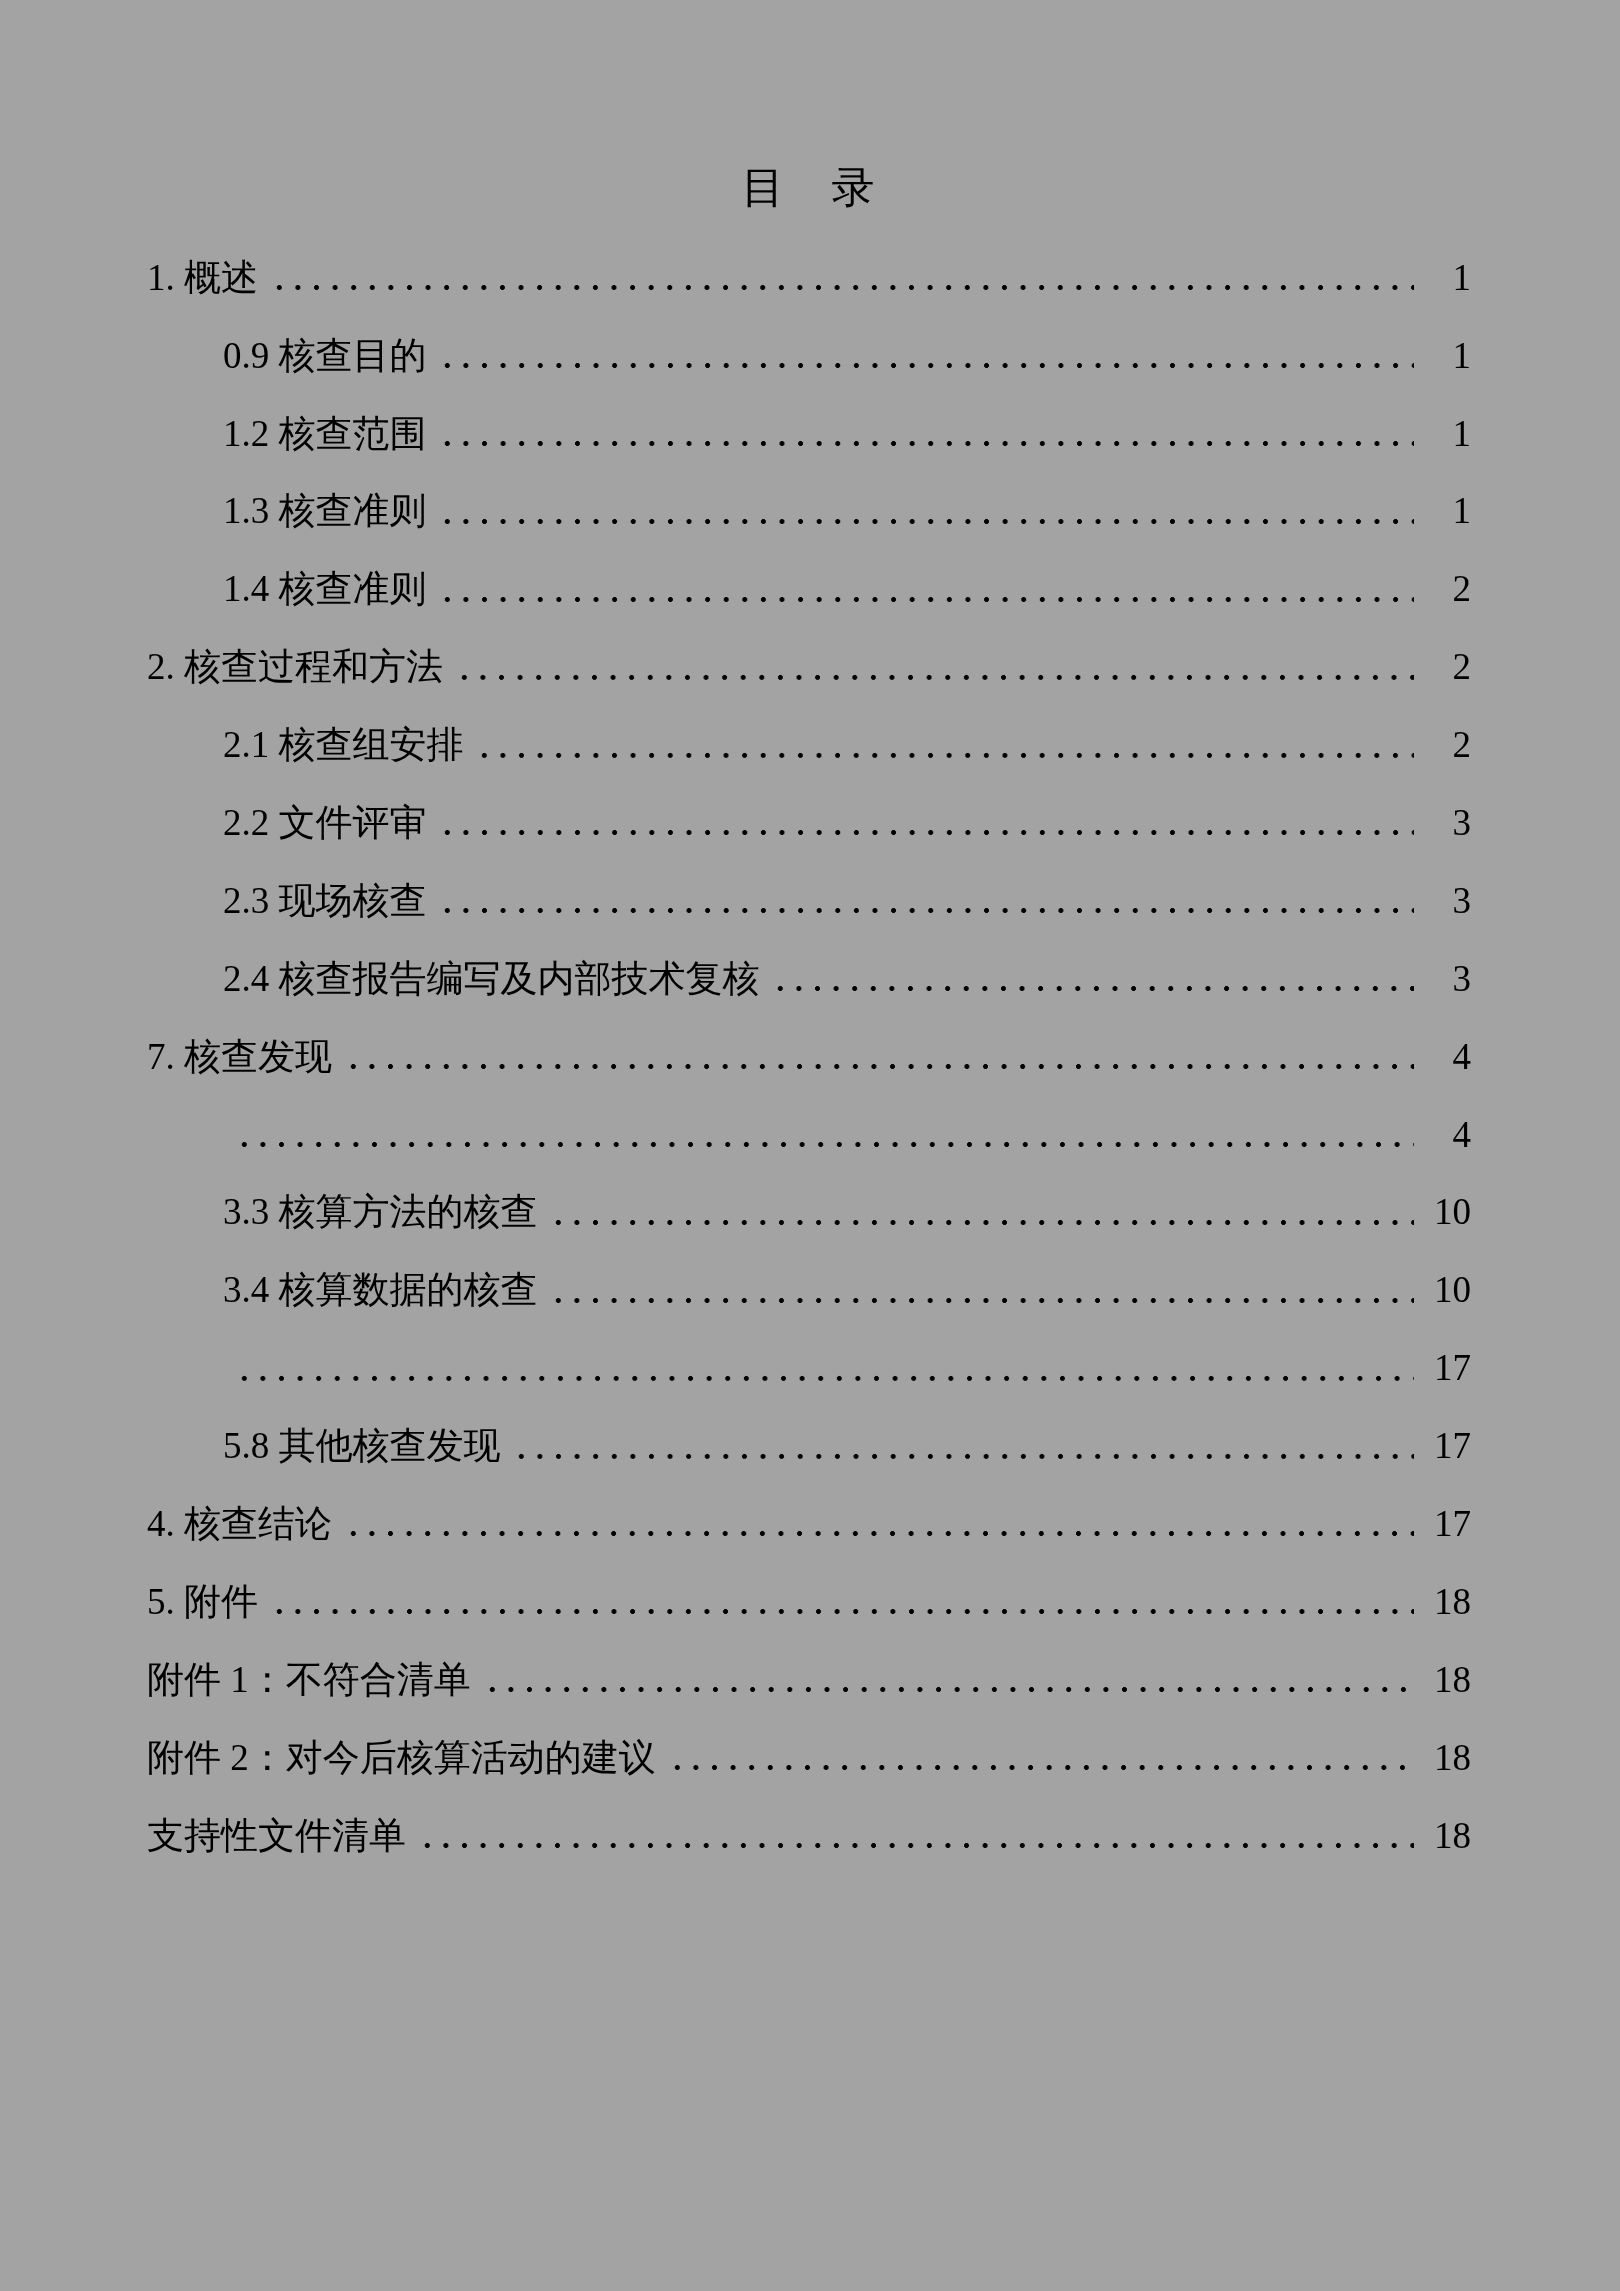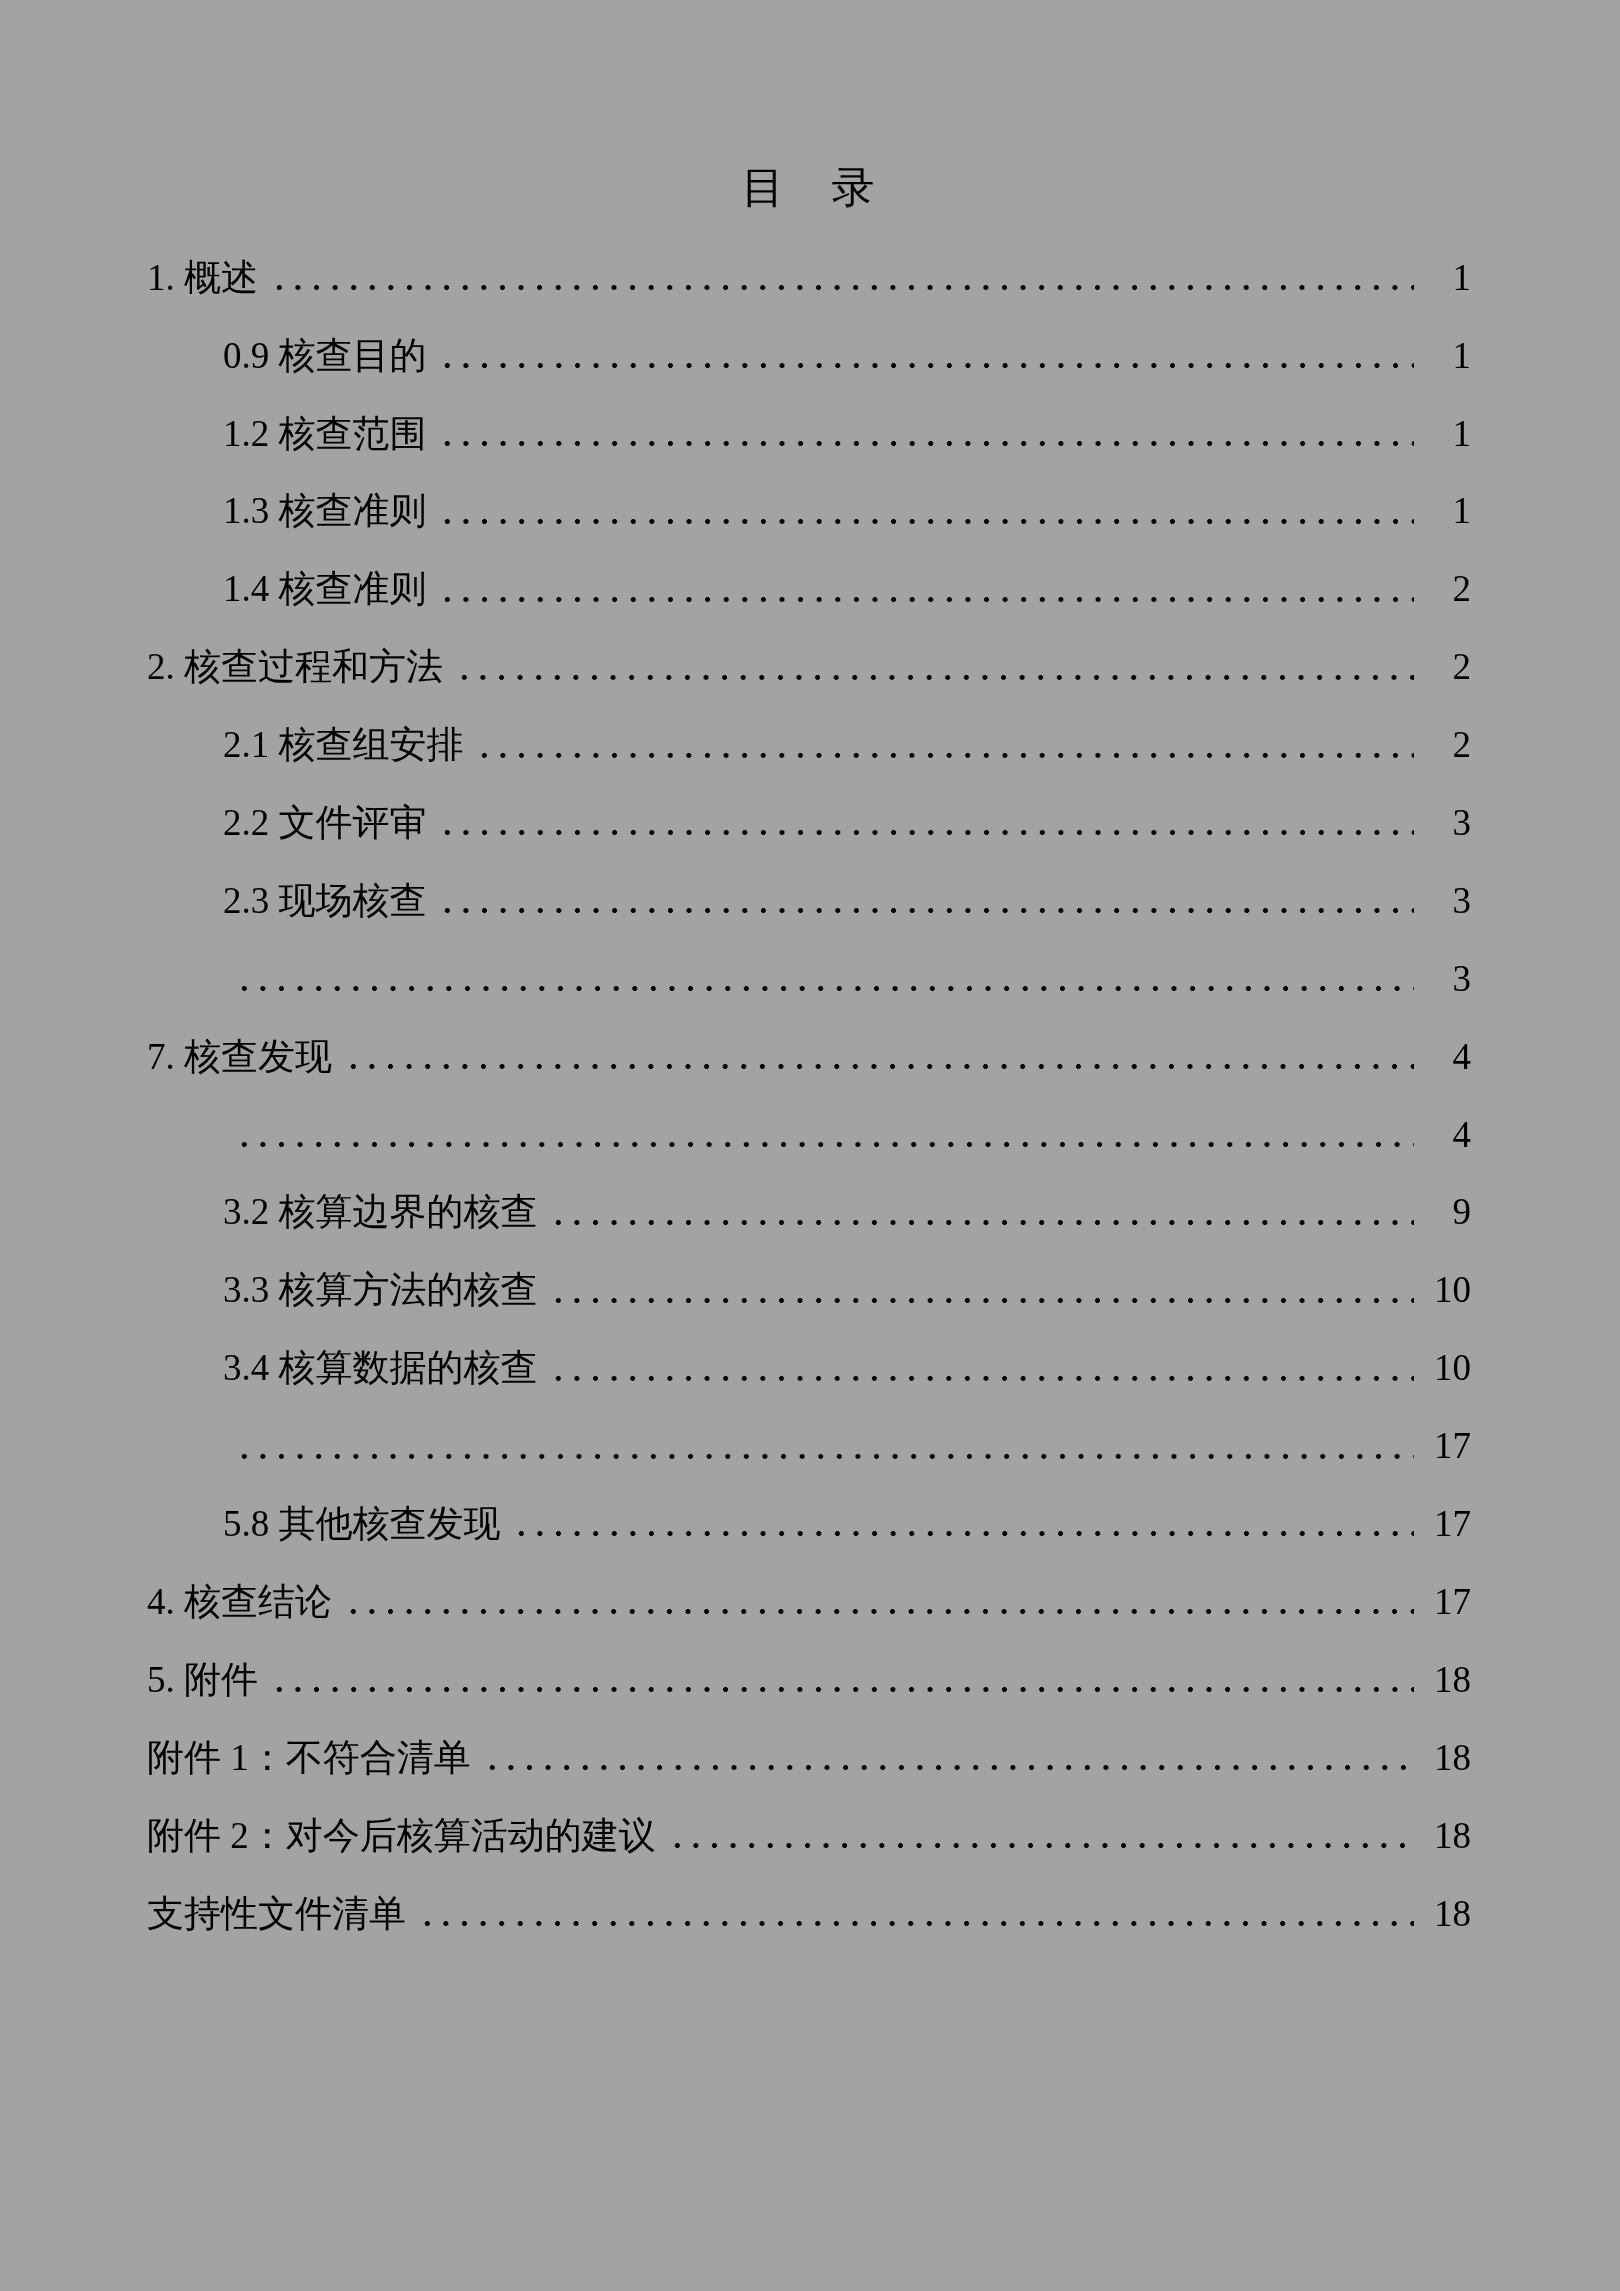--- a/index.html
+++ b/index.html
@@ -106,36 +106,32 @@
     <span class="toc-label">2.2 文件评审</span>
     <span class="dot-leader"></span>
     <span class="toc-page-num">3</span>
   </div>
       <div class="toc-row level-2">
     <span class="toc-label">2.3 现场核查</span>
     <span class="dot-leader"></span>
     <span class="toc-page-num">3</span>
   </div>
       <div class="toc-row level-2">
+    <span class="toc-label">2.4 核查报告编写及内部技术复核</span>
     <span class="dot-leader"></span>
     <span class="toc-page-num">3</span>
   </div>
       <div class="toc-row level-1">
     <span class="toc-label">7. 核查发现</span>
     <span class="dot-leader"></span>
     <span class="toc-page-num">4</span>
   </div>
       <div class="toc-row level-2">
     <span class="dot-leader"></span>
     <span class="toc-page-num">4</span>
-  </div>
-      <div class="toc-row level-2">
-    <span class="toc-label">3.2 核算边界的核查</span>
-    <span class="dot-leader"></span>
-    <span class="toc-page-num">9</span>
   </div>
       <div class="toc-row level-2">
     <span class="toc-label">3.3 核算方法的核查</span>
     <span class="dot-leader"></span>
     <span class="toc-page-num">10</span>
   </div>
       <div class="toc-row level-2">
     <span class="toc-label">3.4 核算数据的核查</span>
     <span class="dot-leader"></span>
     <span class="toc-page-num">10</span>

